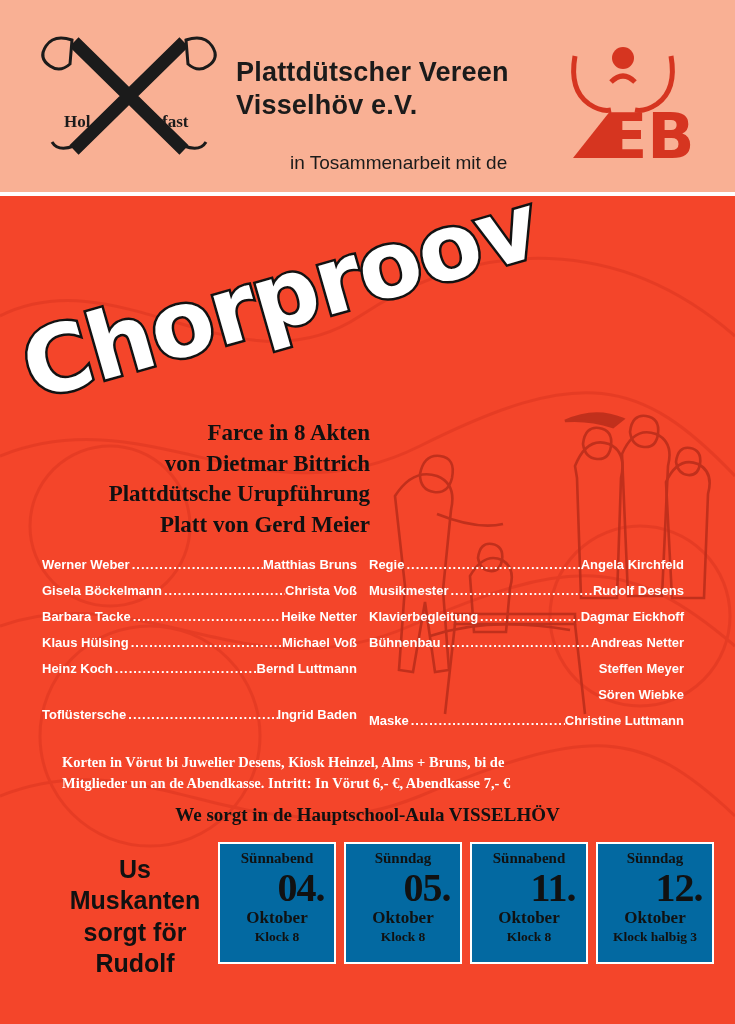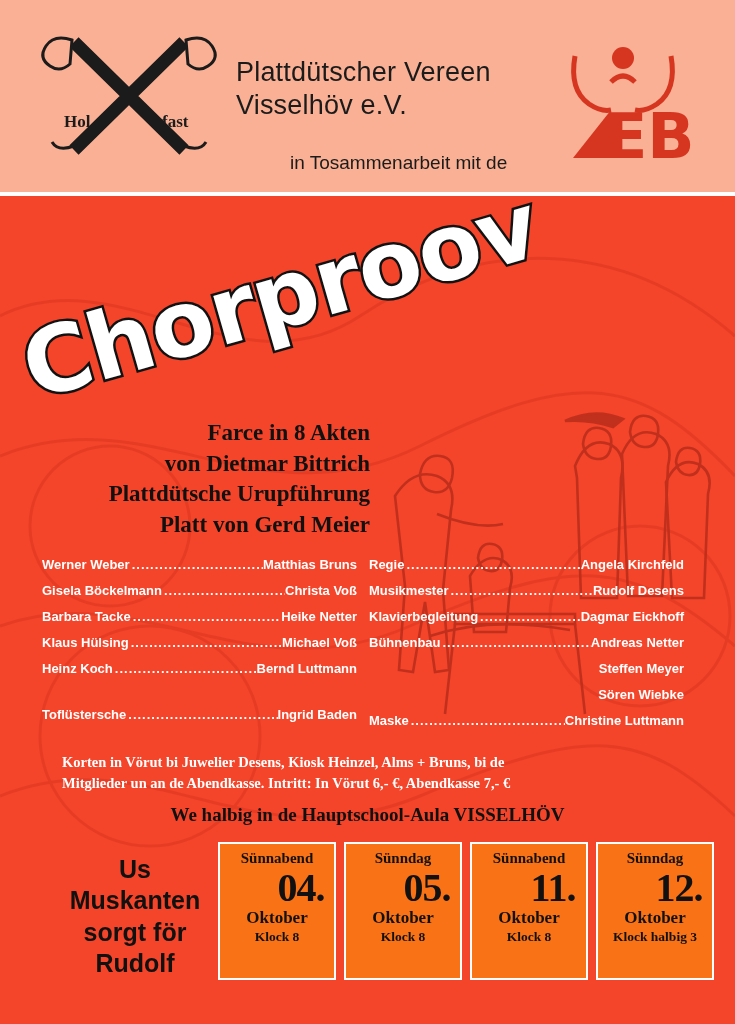--- a/index.html
+++ b/index.html
@@ -33,21 +33,21 @@
     height: 140px;
   }
   .org-block {
     position: absolute;
     left: 236px;
     top: 56px;
     color: #1b1b1b;
   }
   .org-line {
     font-size: 27px;
-    font-weight: normal;
+    font-weight: bold;
     line-height: 1.22;
     letter-spacing: .2px;
   }
   .coop-line {
     position: absolute;
     left: 290px;
     top: 152px;
     font-size: 19px;
     color: #1b1b1b;
   }
@@ -166,22 +166,22 @@
 
   .dates {
     position: absolute;
     left: 218px;
     top: 646px;
     display: flex;
     gap: 8px;
   }
   .date-card {
     width: 118px;
-    height: 138px;
-    background: #f97316;
+    height: 122px;
+    background: #0369a1;
     border: 2px solid #ffffff;
     box-sizing: border-box;
     text-align: center;
     color: #111111;
     padding-top: 6px;
     font-family: "Liberation Serif", serif;
   }
   .date-weekday {
     font-size: 15px;
     font-weight: bold;
@@ -359,21 +359,21 @@
           <span class="cast-actor">Christine Luttmann</span>
         </div>
       </div>
     </div>
 
     <div class="notes">
       <div>Korten in Vörut bi Juwelier Desens, Kiosk Heinzel, Alms + Bruns, bi de</div>
       <div>Mitglieder un an de Abendkasse. Intritt: In Vörut 6,- €, Abendkasse 7,- €</div>
     </div>
 
-    <div class="venue">We halbig in de Hauptschool-Aula VISSELHÖV</div>
+    <div class="venue">We sorgt in de Hauptschool-Aula VISSELHÖV</div>
 
     <div class="musicians">
       <div>Us</div>
       <div>Muskanten</div>
       <div>sorgt för</div>
       <div>Rudolf</div>
     </div>
 
     <div class="dates">
       <div class="date-card">

